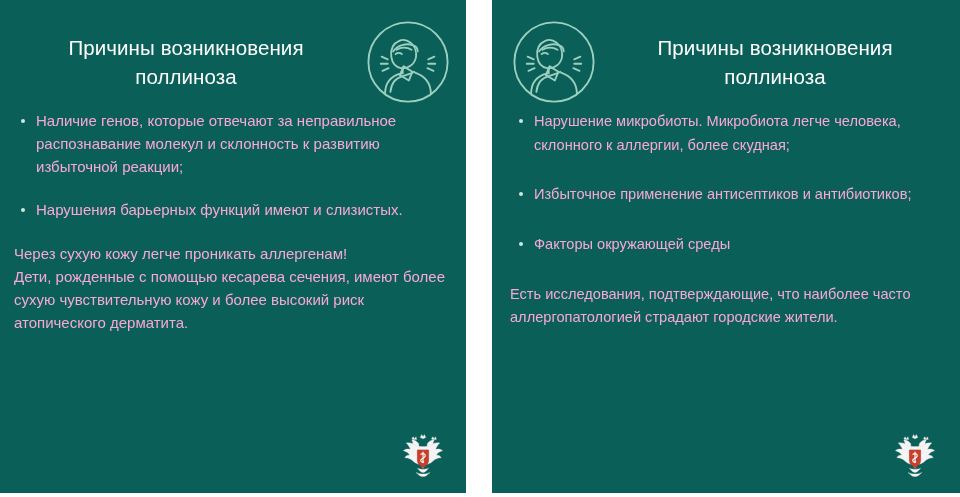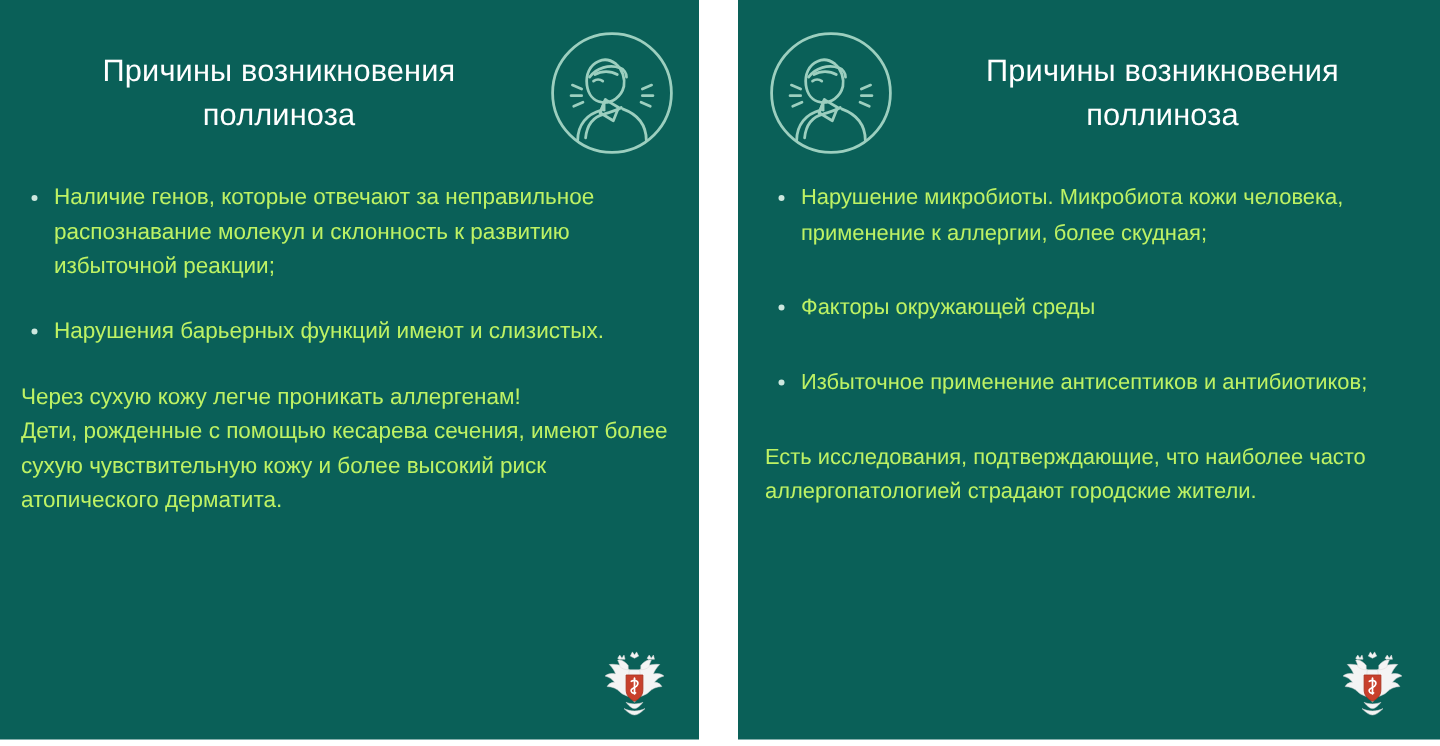--- a/index.html
+++ b/index.html
@@ -66,22 +66,22 @@
 
   .icon-circle {
     flex: 0 0 auto;
     width: 88px;
     height: 88px;
     display: block;
   }
 
   
   .body-col {
-    margin-top: 13px;
-    color: #bef264;
+    margin-top: 2px;
+    color: #f9a8d4;
     font-size: 15px;
     line-height: 1.52;
   }
   .body-col.right { font-size: 14.6px; line-height: 1.62; }
 
   ul.bullets {
     margin: 0;
     padding: 0;
     list-style: none;
   }
@@ -225,23 +225,23 @@
         <path d="M80 44 L73 47"></path>
         <path d="M81 52 L73 52"></path>
         <path d="M79 60 L72 57"></path>
       </svg>
 
       <div class="title">Причины возникновения поллиноза</div>
     </div>
 
     <div class="body-col right">
       <ul class="bullets right">
-        <li> Нарушение микробиоты. Микробиота кожи человека, применение к аллергии, более скудная;</li>
+        <li> Нарушение микробиоты. Микробиота легче человека, склонного к аллергии, более скудная;</li>
+        <li>Избыточное применение антисептиков и антибиотиков;</li>
         <li>Факторы окружающей среды</li>
-        <li>Избыточное применение антисептиков и антибиотиков;</li>
       </ul>
       <div class="para-group right">
         <p class="para tight">Есть исследования, подтверждающие, что наиболее часто аллергопатологией страдают городские жители.</p>
       </div>
     </div>
 
     <svg class="emblem" viewBox="0 0 60 68">
       <g fill="#f4f4f4" stroke="#d9d9d9" stroke-width="0.5">
         <path d="M29 22 C22 16 14 13 6 14 C9 17 11 20 12 23 C7 22 4 23 2 25 C6 26 9 28 11 31 C7 31 5 33 4 35 C9 35 13 37 16 40 C19 43 24 45 29 45 Z"></path>
         <path d="M31 22 C38 16 46 13 54 14 C51 17 49 20 48 23 C53 22 56 23 58 25 C54 26 51 28 49 31 C53 31 55 33 56 35 C51 35 47 37 44 40 C41 43 36 45 31 45 Z"></path>

